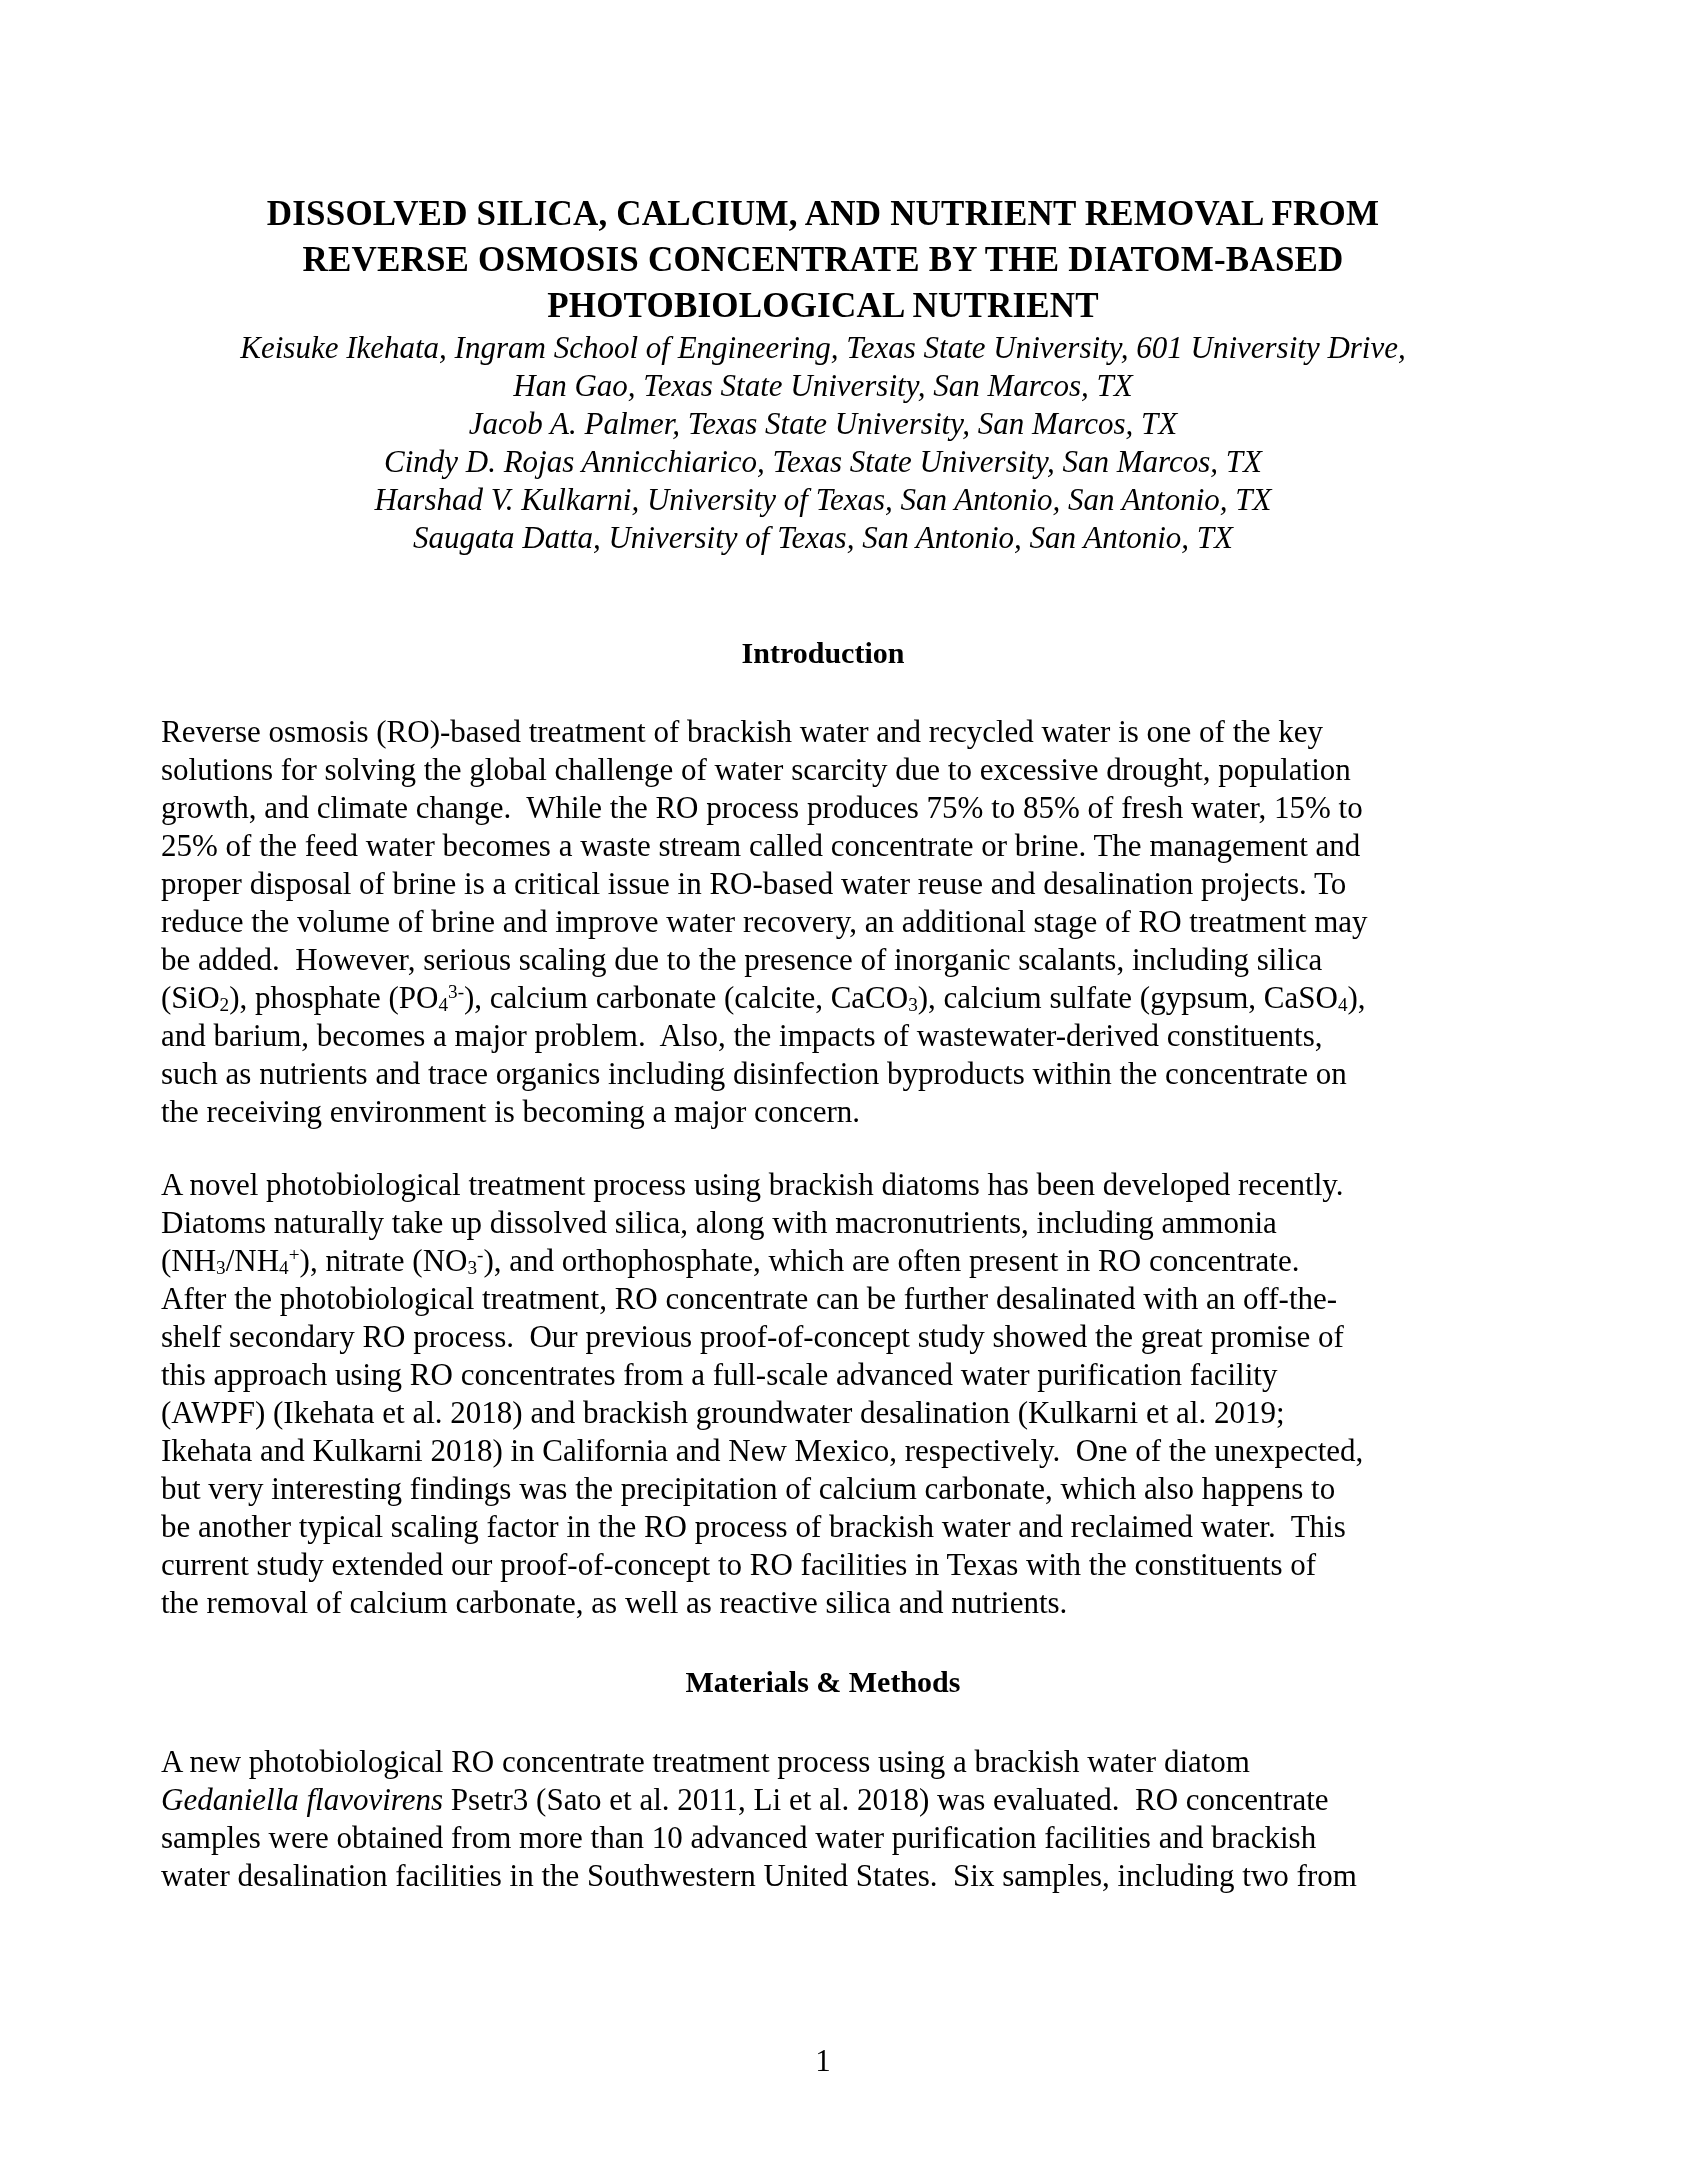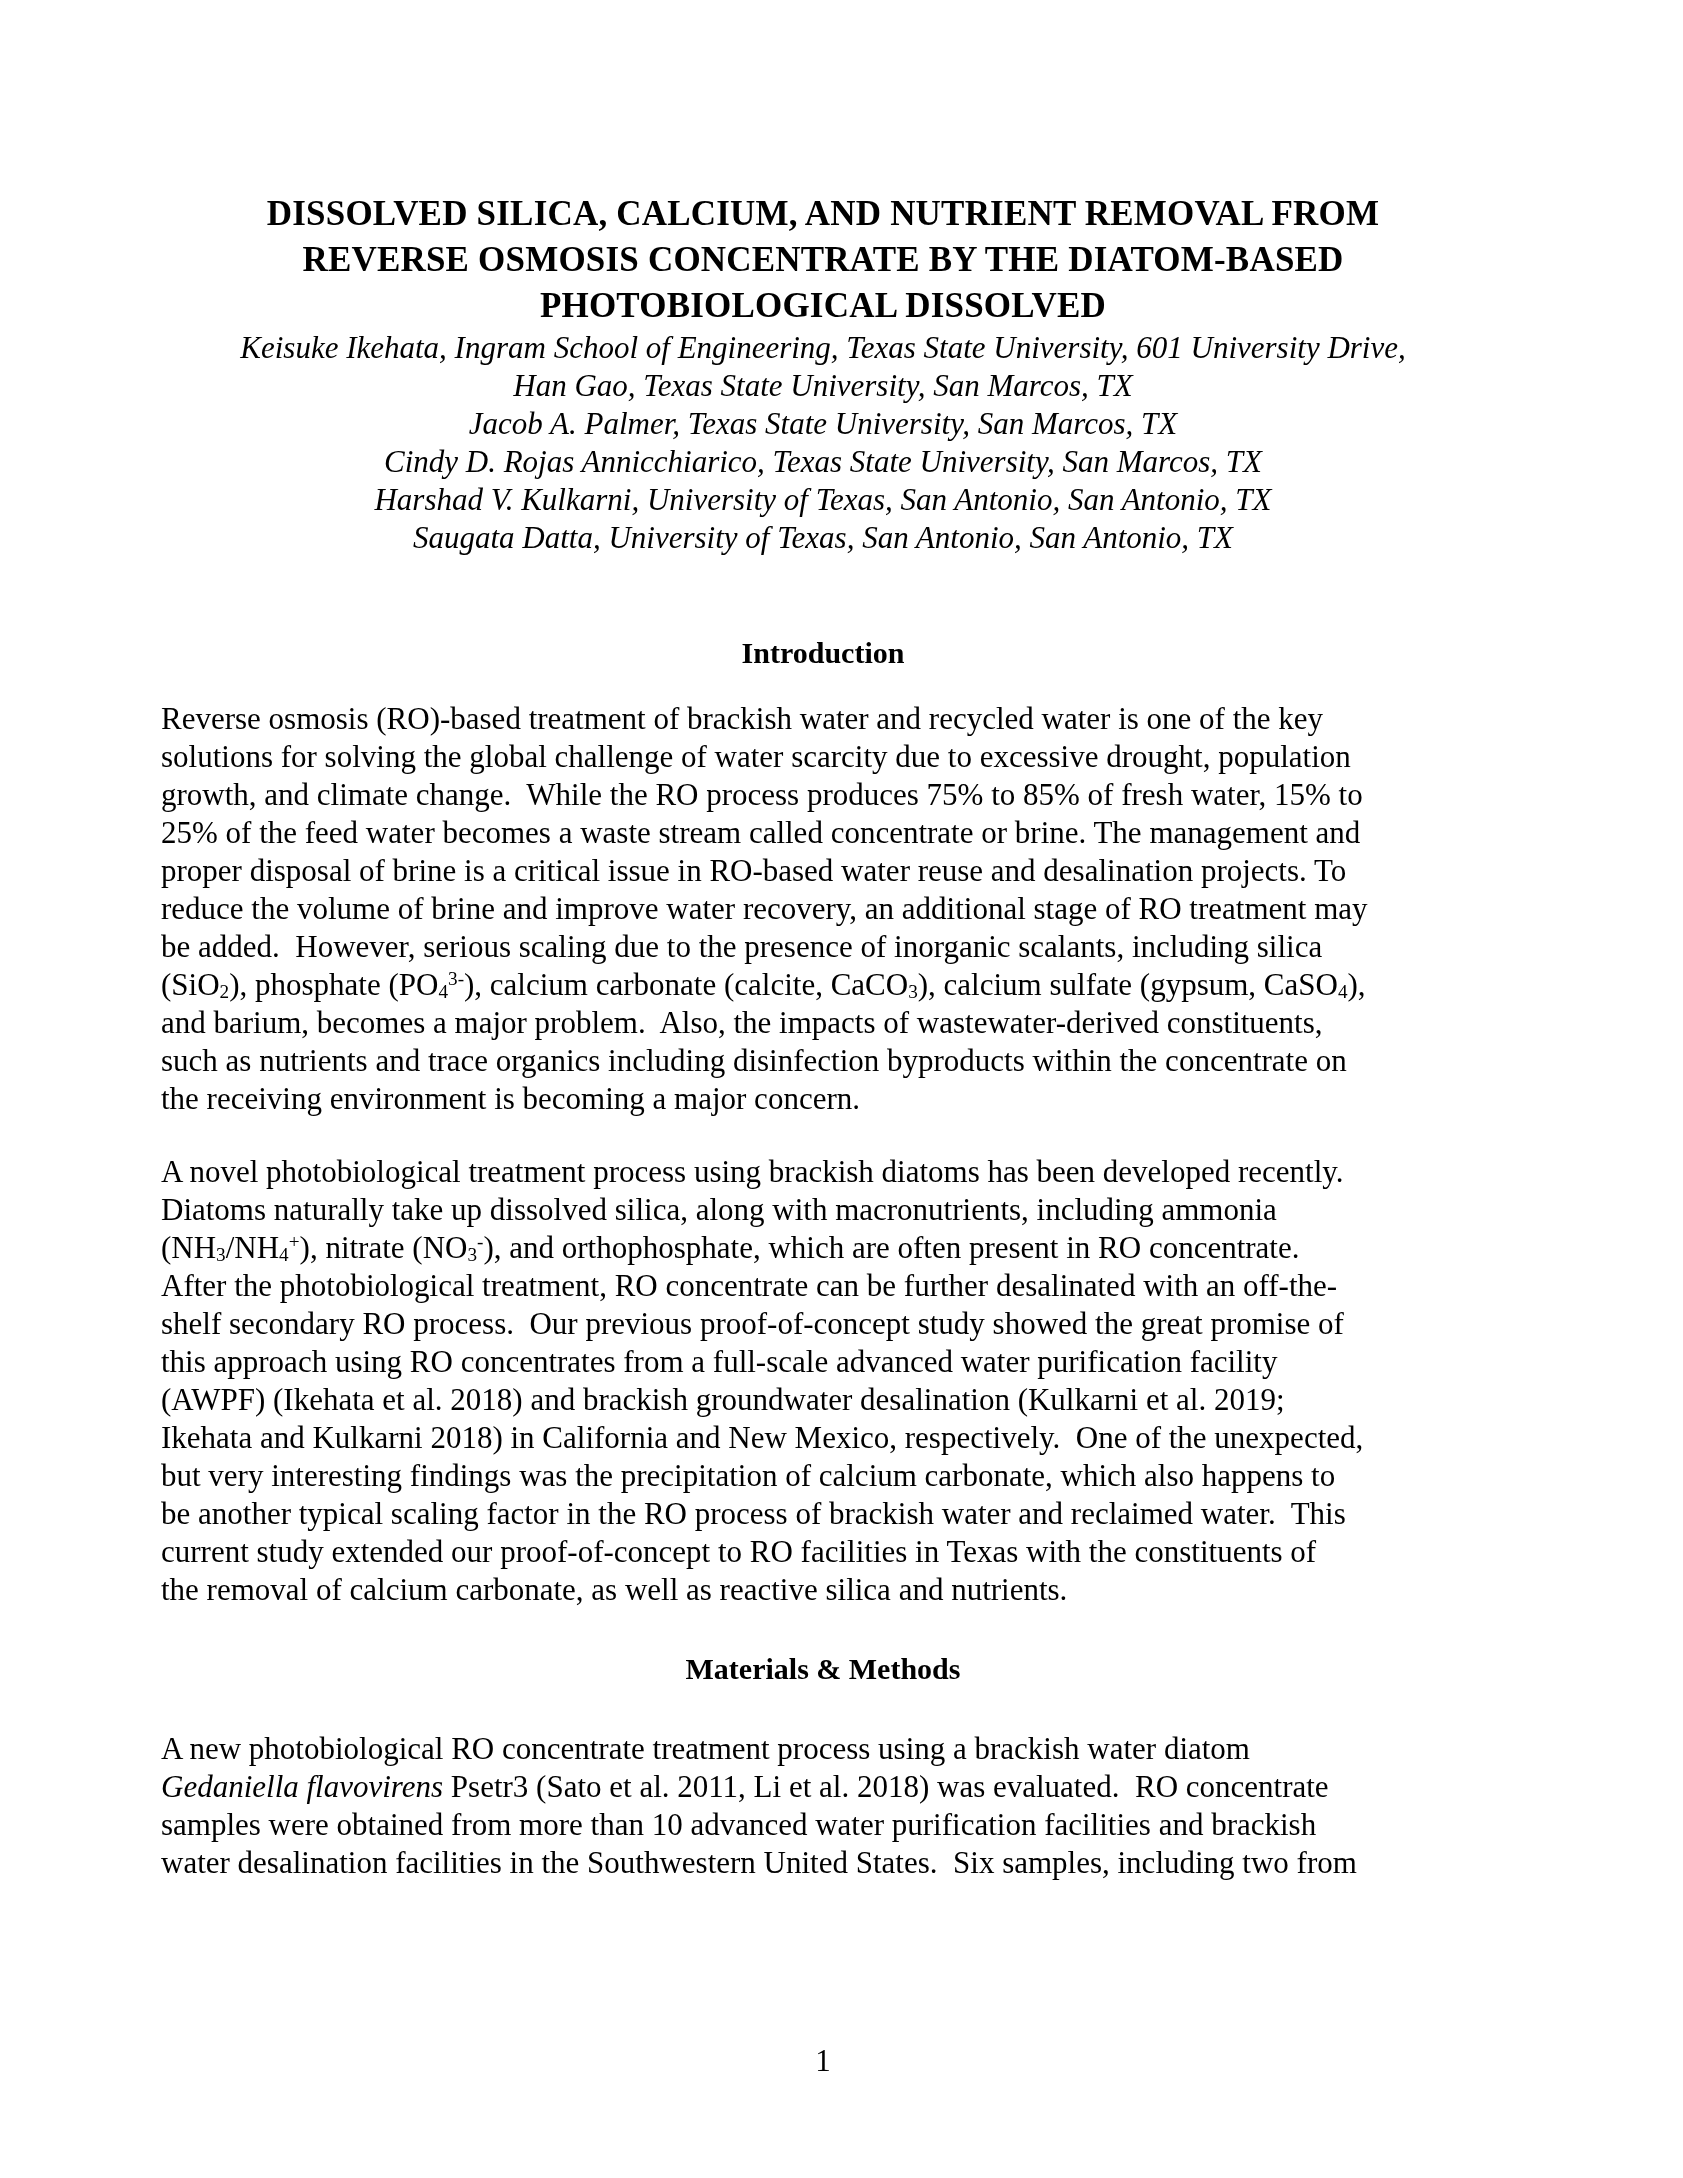--- a/index.html
+++ b/index.html
@@ -40,21 +40,21 @@
     font-weight: bold;
     font-size: 30px;
     line-height: 46px;
   }
   .heading-introduction { margin-top: 73px; }
   .heading-materials { margin-top: 37px; }
   .paragraph {
     font-size: 31px;
     line-height: 38px;
   }
-  .para-gap-first { margin-top: 24px; }
+  .para-gap-first { margin-top: 37px; }
   .para-gap { margin-top: 35px; }
   .para-gap-mm { margin-top: 38px; }
   .line {
     white-space: pre;
   }
   sub.chem {
     font-size: 0.62em;
     position: relative;
     top: 0.18em;
     vertical-align: baseline;
@@ -78,21 +78,21 @@
   }
 </style>
 </head>
 <body>
 
 <div class="page">
   <div class="content">
     <div class="title" id="paper-title">
         <div class="line">DISSOLVED SILICA, CALCIUM, AND NUTRIENT REMOVAL FROM</div>
         <div class="line">REVERSE OSMOSIS CONCENTRATE BY THE DIATOM-BASED</div>
-        <div class="line">PHOTOBIOLOGICAL DISSOLVED</div>
+        <div class="line">PHOTOBIOLOGICAL NUTRIENT</div>
       </div>
     <div class="authors" id="author-block">
         <div class="line">Keisuke Ikehata, Ingram School of Engineering, Texas State University, 601 University Drive,</div>
         <div class="line">Han Gao, Texas State University, San Marcos, TX</div>
         <div class="line">Jacob A. Palmer, Texas State University, San Marcos, TX</div>
         <div class="line">Cindy D. Rojas Annicchiarico, Texas State University, San Marcos, TX</div>
         <div class="line">Harshad V. Kulkarni, University of Texas, San Antonio, San Antonio, TX</div>
         <div class="line">Saugata Datta, University of Texas, San Antonio, San Antonio, TX</div>
       </div>
     <div id="sections">

